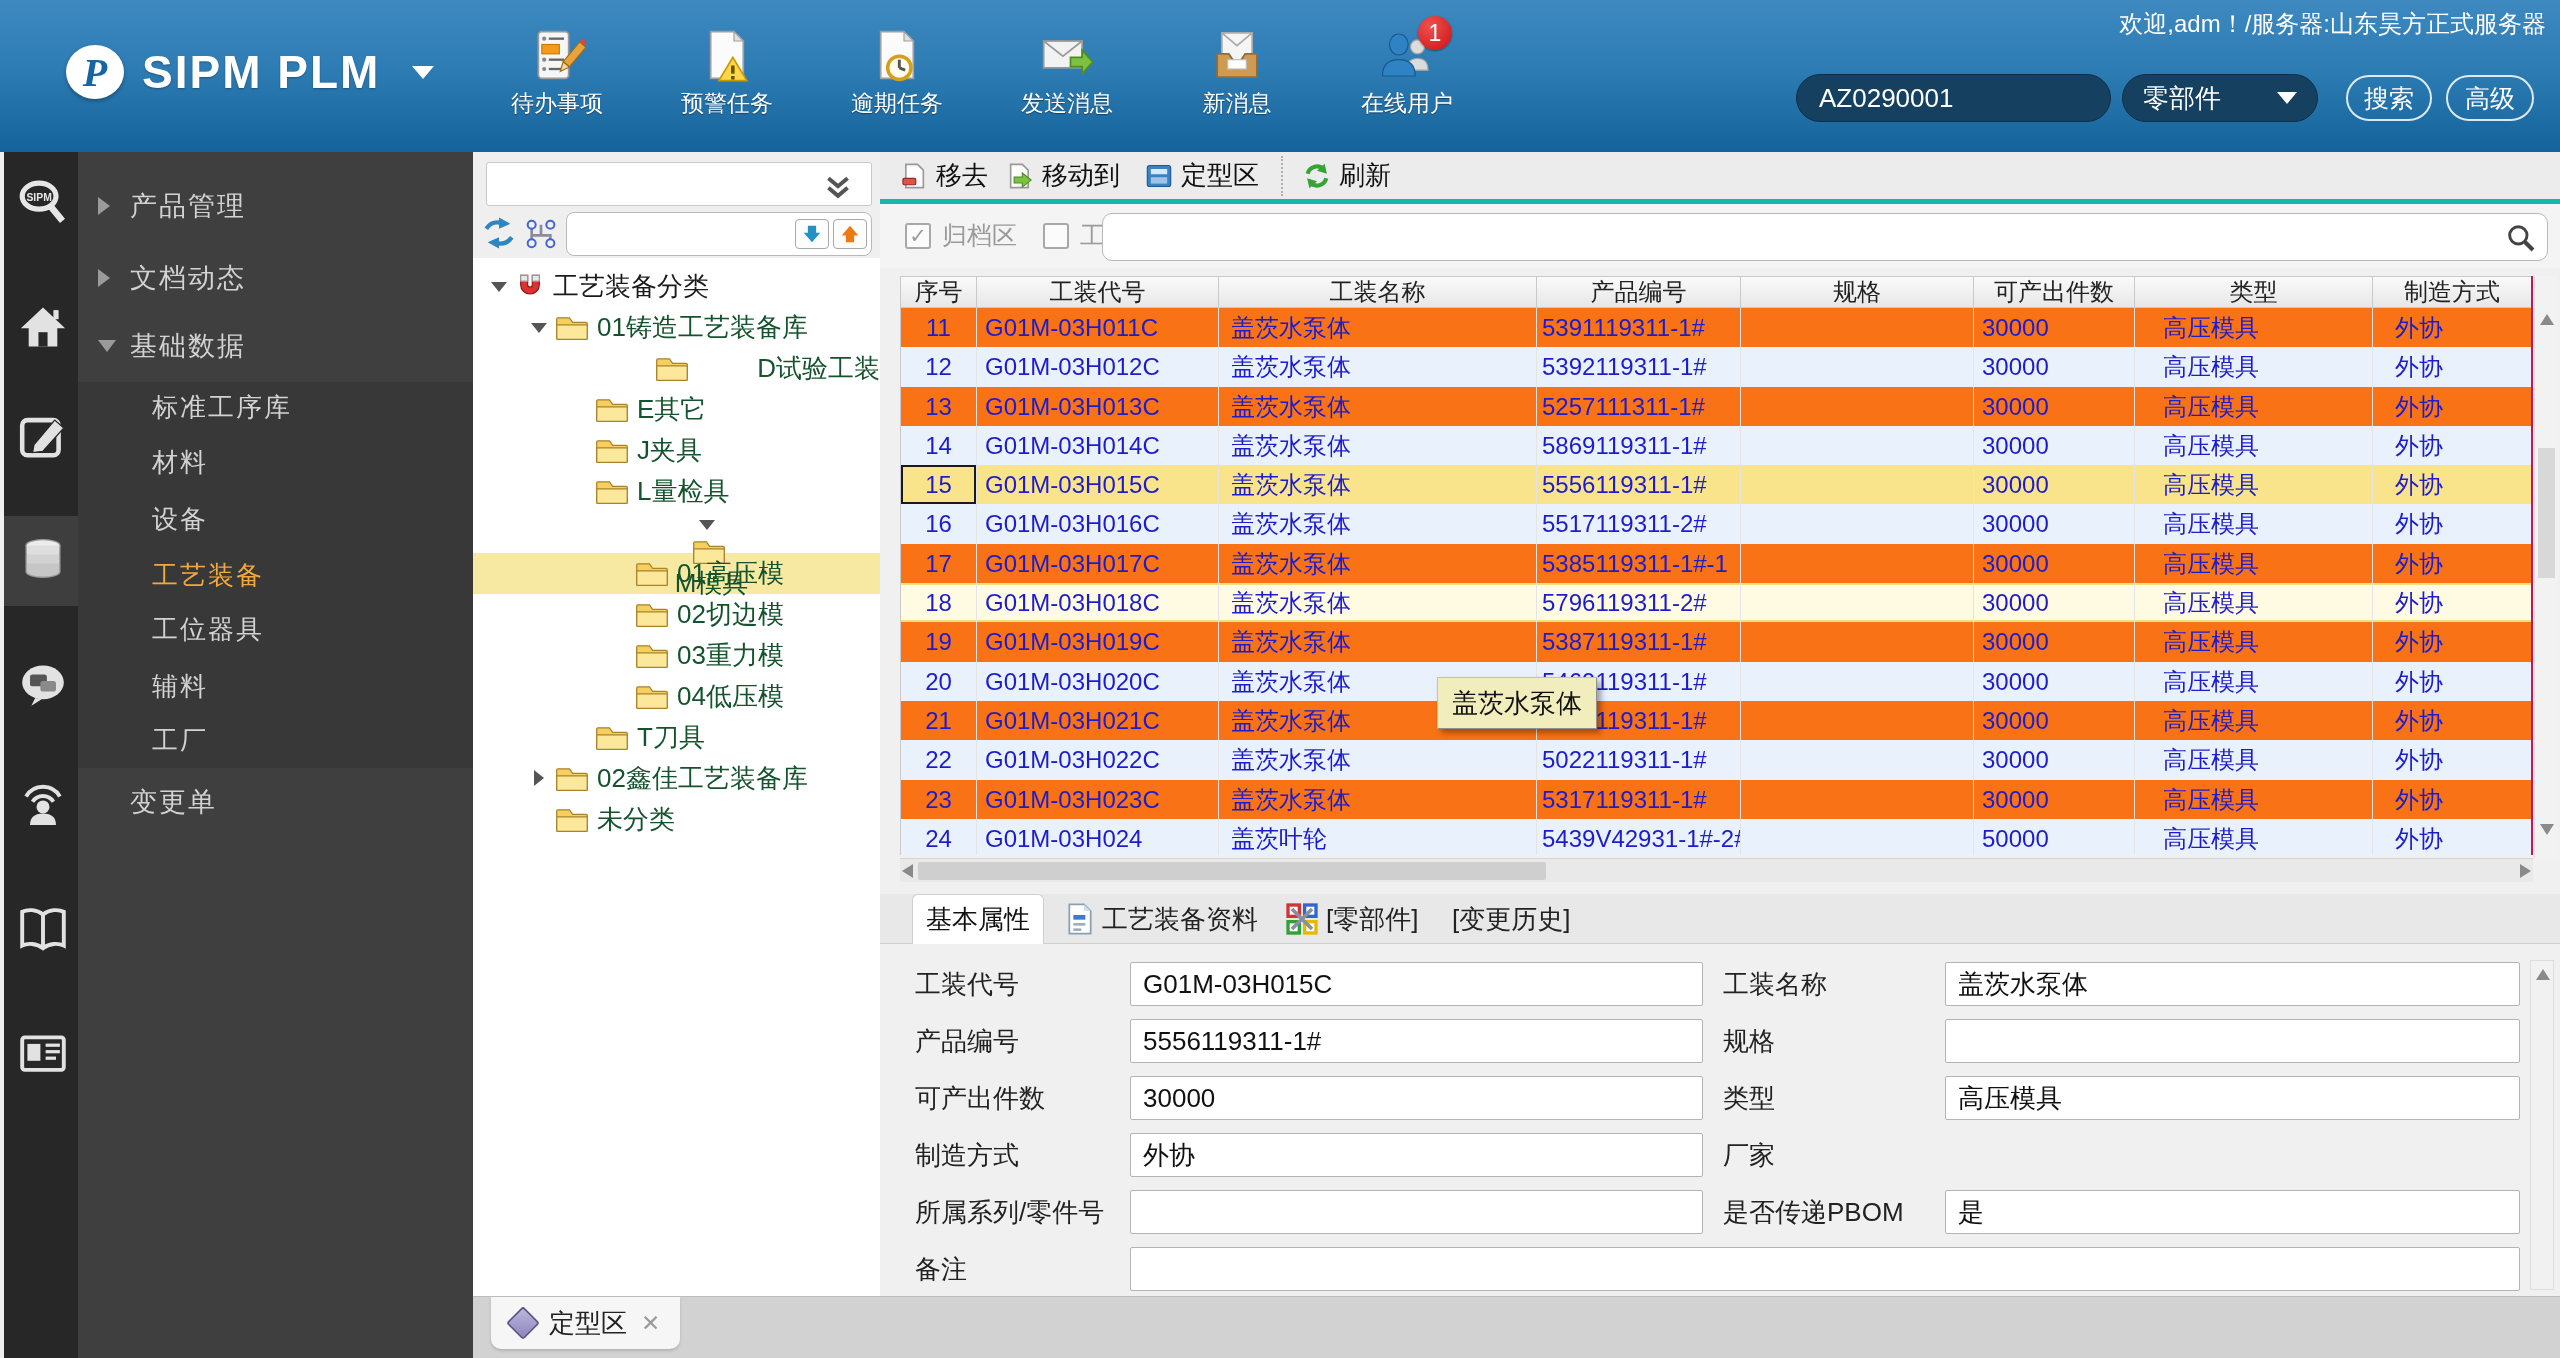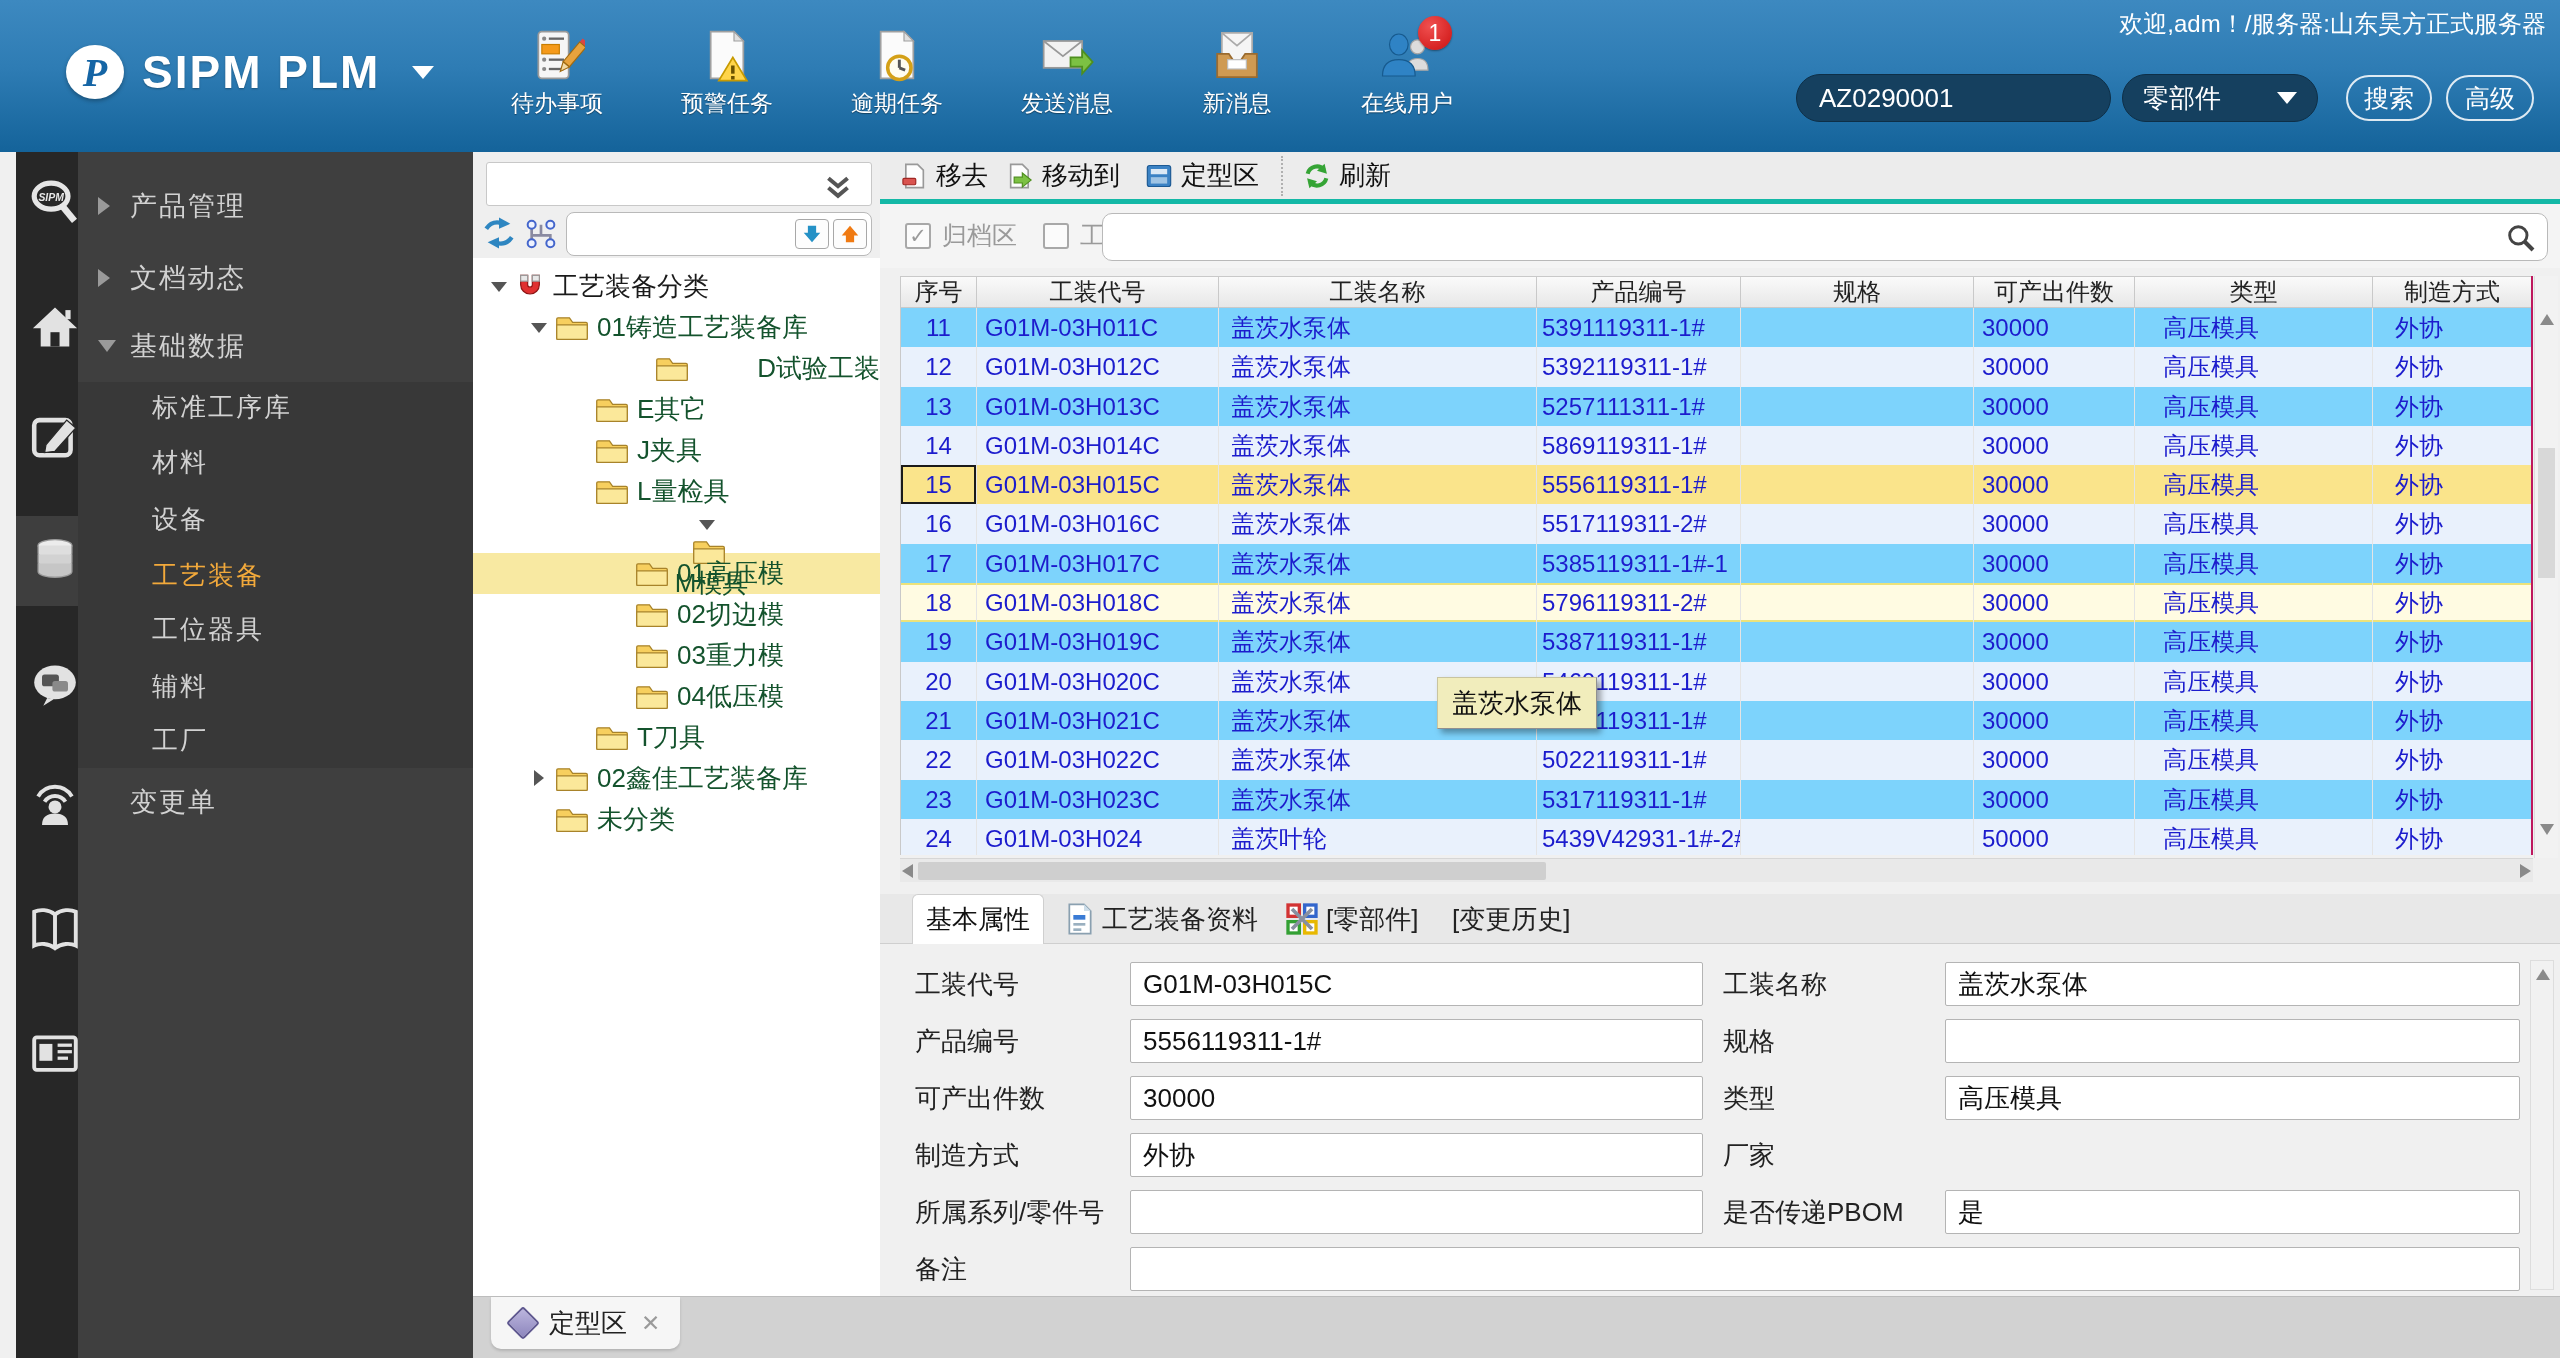--- a/index.html
+++ b/index.html
@@ -25,21 +25,21 @@
     border-radius:24px; color:#fff; font-size:26px; padding:0 22px; outline:none; font-family:inherit; }
   .hsearch-select { position:absolute; left:2122px; top:74px; width:196px; height:48px; background:#15405f; border:1px solid #0e2f47;
     border-radius:24px; color:#fff; font-size:26px; display:flex; align-items:center; padding:0 20px; cursor:pointer; }
   .hsearch-select .sel-caret { margin-left:auto; width:0; height:0; border-left:10px solid transparent; border-right:10px solid transparent; border-top:12px solid #fff; }
   .hbtn { position:absolute; top:75px; height:46px; border:2px solid rgba(255,255,255,.85); border-radius:23px;
     background:transparent; color:#fff; font-size:25px; cursor:pointer; font-family:inherit; }
   .hbtn.search { left:2346px; width:86px; }
   .hbtn.adv { left:2446px; width:88px; }
 
   
-  .rail { position:absolute; left:16px; top:152px; width:78px; height:1206px; background:#272727;font-style:italic; }
+  .rail { position:absolute; left:4px; top:152px; width:78px; height:1206px; background:#272727; }
   .rail-cell { position:absolute; left:0; width:78px; height:90px; display:flex; align-items:center; justify-content:center; cursor:pointer; }
   .rail-cell.active { background:#3e3e3e; }
 
   
   .menu { position:absolute; left:78px; top:152px; width:395px; height:1206px; background:#3f3f3f; }
   .sub-block { position:absolute; left:0; top:230px; width:100%; height:386px; background:#383838; }
   .m-item { position:absolute; left:0; width:100%; height:44px; display:flex; align-items:center; cursor:pointer;
     color:#d2d2d2; font-size:27px; letter-spacing:2px; }
   .m-item .m-arrow { position:absolute; left:20px; }
   .m-item .m-text { margin-left:52px; }
@@ -85,21 +85,21 @@
   .csearch input { position:absolute; left:14px; top:4px; width:1370px; height:38px; border:none; outline:none; font-size:26px; font-family:inherit; }
   .csearch svg { position:absolute; right:10px; top:8px; }
 
   
   .tablewrap { position:absolute; left:900px; top:276px; width:1633px; height:579px; overflow:hidden; background:#fff;
     border-left:1px solid #c9c9c9; border-right:2px solid #be185d; }
   .tgrid { display:grid; grid-template-columns:76px 242px 318px 204px 233px 161px 238px 159px; }
   .thead { height:32px; background:linear-gradient(#fafafa,#e7e7e7); border-top:1px solid #c9c9c9; border-bottom:1px solid #c9c9c9; }
   .thead .hcell { font-size:24px; color:#222; text-align:center; line-height:30px; border-right:1px solid #c9c9c9; overflow:hidden; white-space:nowrap; }
   .trow { height:39.3px; }
-  .trow.odd { background:#7dd3fc; } .trow.even { background:#e9f1fc; }
+  .trow.odd { background:#f97316; } .trow.even { background:#e9f1fc; }
   .trow.selected { background:#fae48b; }
   .trow.marked { background:#fffbe2; box-shadow:inset 0 2px 0 #ece27b, inset 0 -2px 0 #ece27b; }
   .tcell { font-size:24px; color:#1c1ccd; line-height:39.3px; white-space:nowrap; overflow:hidden; border-right:1px solid #e4e4e4; }
   .c0 { text-align:center; } .c1 { padding-left:8px; } .c2 { padding-left:12px; } .c3 { padding-left:5px; }
   .c4 { padding-left:10px; } .c5 { padding-left:8px; } .c6 { padding-left:28px; } .c7 { padding-left:22px; }
   .trow.selected .c0 { box-shadow:inset 0 0 0 2px #1a1a1a; }
 
   .tooltip { position:absolute; left:1437px; top:677px; height:52px; line-height:50px; padding:0 14px; background:#f1edbc;
     border:1px solid #909090; border-top-color:#c8c4a0; border-left-color:#c8c4a0; box-shadow:4px 4px 6px rgba(0,0,0,.35);
     font-size:26px; color:#111; z-index:6; }

